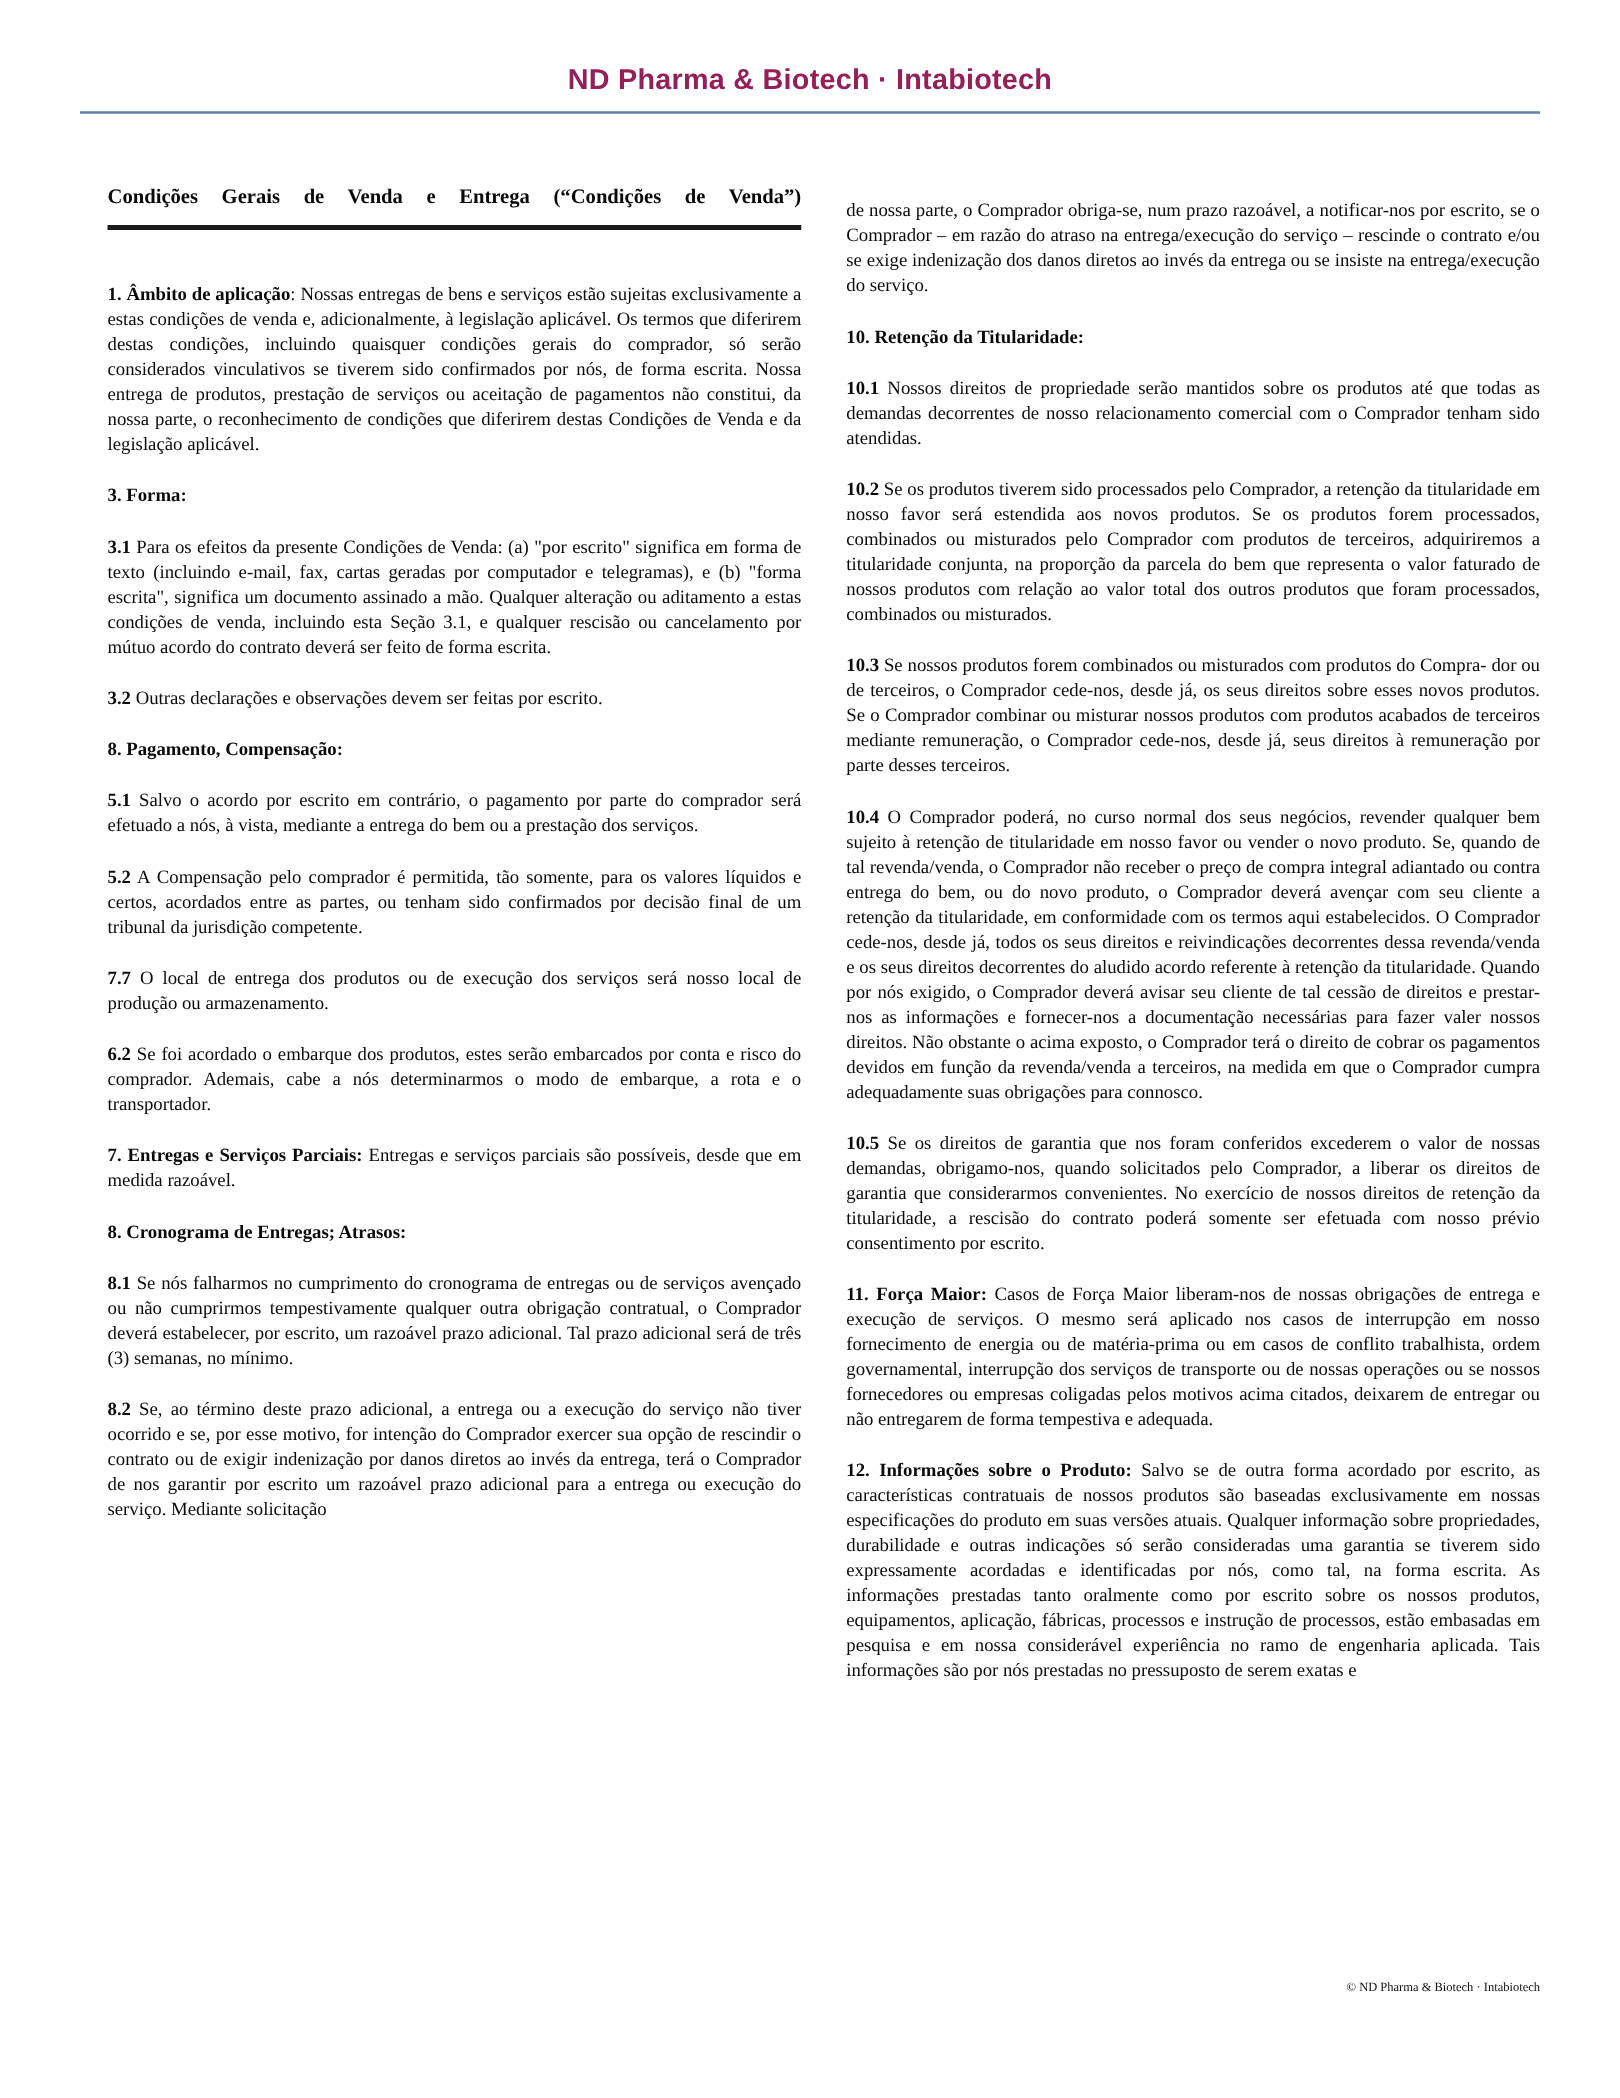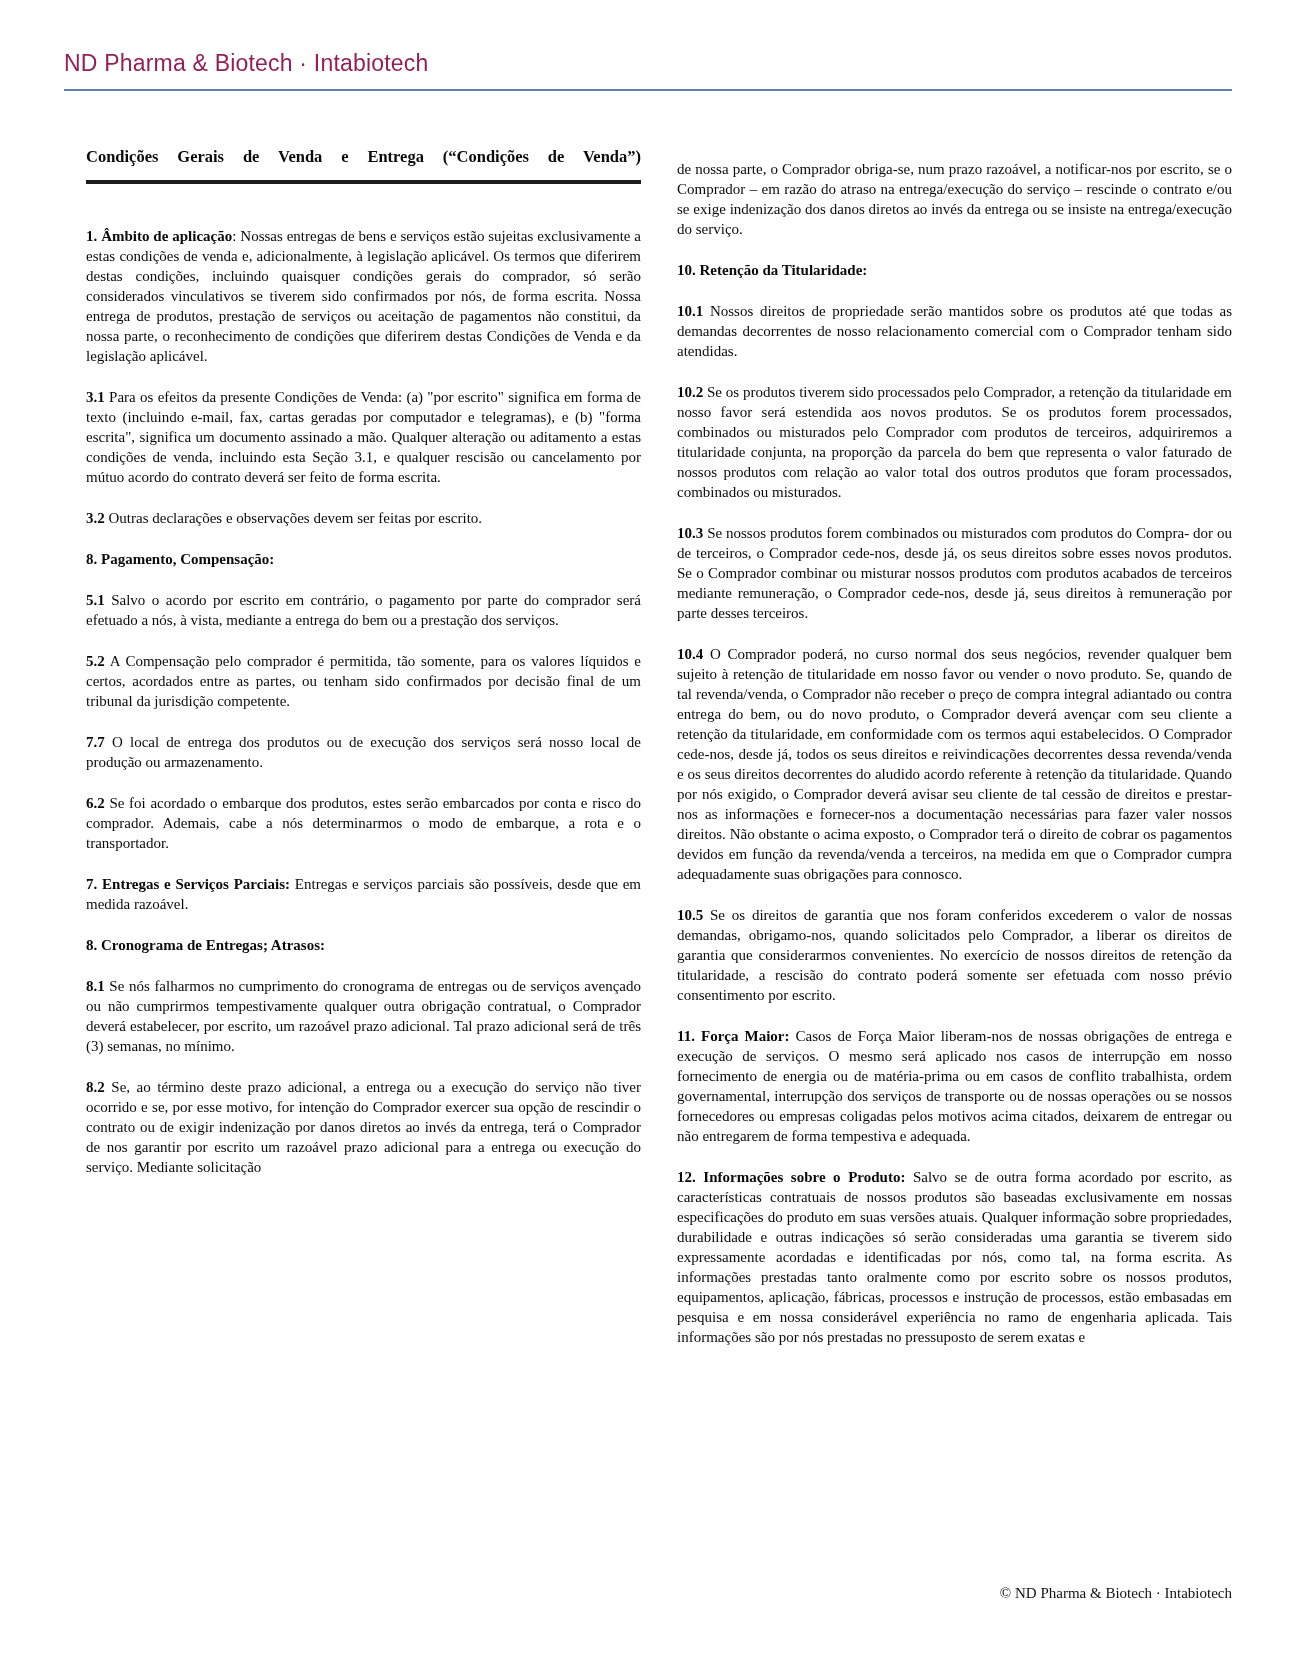--- a/index.html
+++ b/index.html
@@ -18,23 +18,23 @@
     font-family: "Liberation Serif", serif;
     color: #0a0a0a;
   }
   header.page-header {
     padding-top: 50px;
     padding-bottom: 12px;
     border-bottom: 2px solid #5d81ab;
   }
   h1.company-title {
     margin: 0;
-    text-align: left;
+    text-align: center;
     font-family: "Liberation Sans", sans-serif;
-    font-weight: normal;
+    font-weight: bold;
     font-size: 23px;
     letter-spacing: 0.2px;
     color: #942058;
   }
   .columns {
     display: flex;
     gap: 36px;
     margin-top: 56px;
     margin-left: 22px;
   }
@@ -70,40 +70,41 @@
   }
   .para b.lead {
     font-weight: bold;
   }
   footer.page-footer {
     position: absolute;
     right: 64px;
     top: 1585px;
     width: 566px;
     text-align: right;
-    font-size: 15px;
+    font-size: 10px;
     color: #111111;
   }
 </style>
 </head>
 <body>
 
 <div class="page">
 
   <header class="page-header">
     <h1 class="company-title">ND Pharma &amp; Biotech · Intabiotech</h1>
   </header>
 
   <main class="columns">
 
     <section class="col col-left">
       <h2 class="doc-title">Condições Gerais de Venda e Entrega (“Condições de Venda”)</h2>
       <div class="title-rule"></div>
       <div class="paragraphs" id="left-paragraphs">
           <p class="para"><b class="lead">1. Âmbito de aplicação</b>: Nossas entregas de bens e serviços estão sujeitas exclusivamente a estas condições de venda e, adicionalmente, à legislação aplicável. Os termos que diferirem destas condições, incluindo quaisquer condições gerais do comprador, só serão considerados vinculativos se tiverem sido confirmados por nós, de forma escrita. Nossa entrega de produtos, prestação de serviços ou aceitação de pagamentos não constitui, da nossa parte, o reconhecimento de condições que diferirem destas Condições de Venda e da legislação aplicável.</p>
+          <p class="para"><b class="lead">3. Forma:</b></p>
           <p class="para"><b class="lead">3.1</b> Para os efeitos da presente Condições de Venda: (a) "por escrito" significa em forma de texto (incluindo e-mail, fax, cartas geradas por computador e telegramas), e (b) "forma escrita", significa um documento assinado a mão. Qualquer alteração ou aditamento a estas condições de venda, incluindo esta Seção 3.1, e qualquer rescisão ou cancelamento por mútuo acordo do contrato deverá ser feito de forma escrita.</p>
           <p class="para"><b class="lead">3.2</b> Outras declarações e observações devem ser feitas por escrito.</p>
           <p class="para"><b class="lead">8. Pagamento, Compensação:</b></p>
           <p class="para"><b class="lead">5.1</b> Salvo o acordo por escrito em contrário, o pagamento por parte do comprador será efetuado a nós, à vista, mediante a entrega do bem ou a prestação dos serviços.</p>
           <p class="para"><b class="lead">5.2</b> A Compensação pelo comprador é permitida, tão somente, para os valores líquidos e certos, acordados entre as partes, ou tenham sido confirmados por decisão final de um tribunal da jurisdição competente.</p>
           <p class="para"><b class="lead">7.7</b> O local de entrega dos produtos ou de execução dos serviços será nosso local de produção ou armazenamento.</p>
           <p class="para"><b class="lead">6.2</b> Se foi acordado o embarque dos produtos, estes serão embarcados por conta e risco do comprador. Ademais, cabe a nós determinarmos o modo de embarque, a rota e o transportador.</p>
           <p class="para"><b class="lead">7. Entregas e Serviços Parciais:</b> Entregas e serviços parciais são possíveis, desde que em medida razoável.</p>
           <p class="para"><b class="lead">8. Cronograma de Entregas; Atrasos:</b></p>
           <p class="para"><b class="lead">8.1</b> Se nós falharmos no cumprimento do cronograma de entregas ou de serviços avençado ou não cumprirmos tempestivamente qualquer outra obrigação contratual, o Comprador deverá estabelecer, por escrito, um razoável prazo adicional. Tal prazo adicional será de três (3) semanas, no mínimo.</p>

